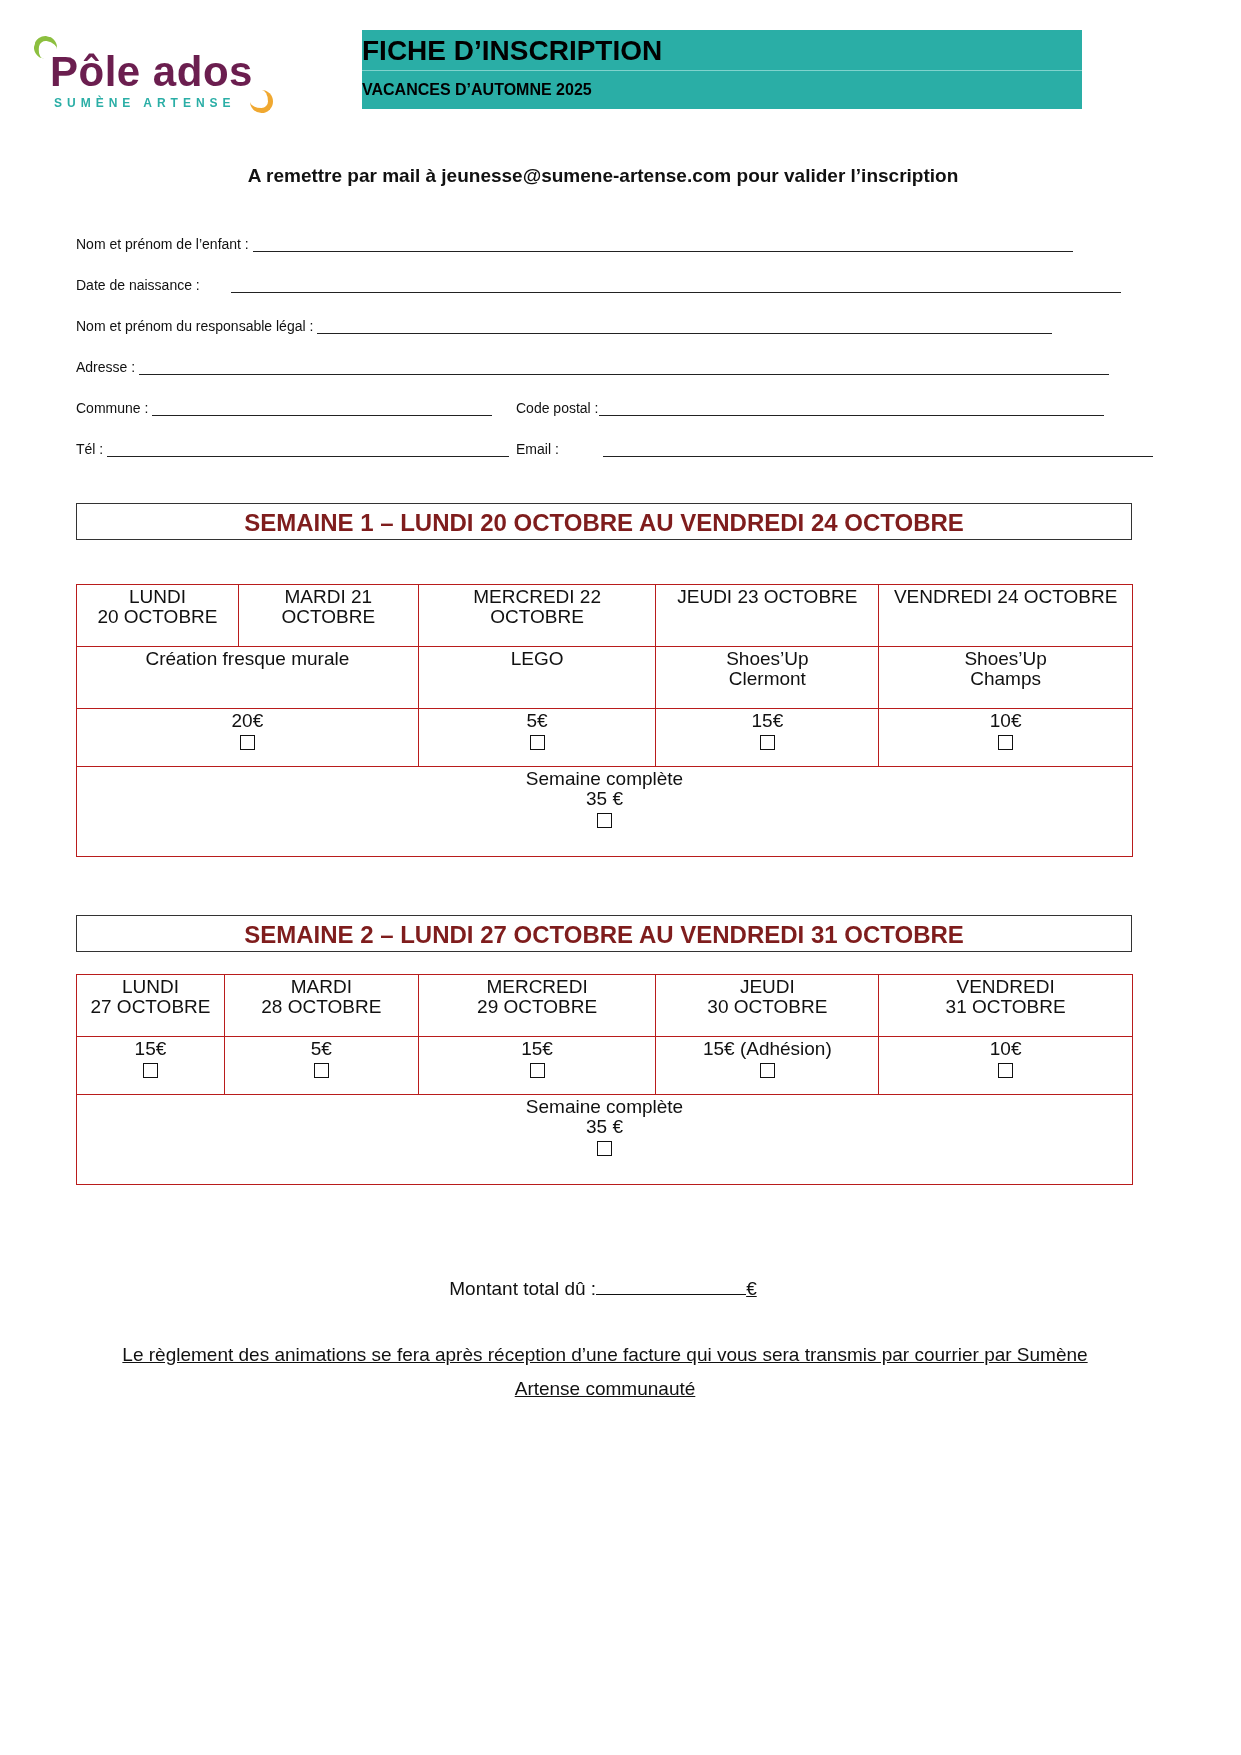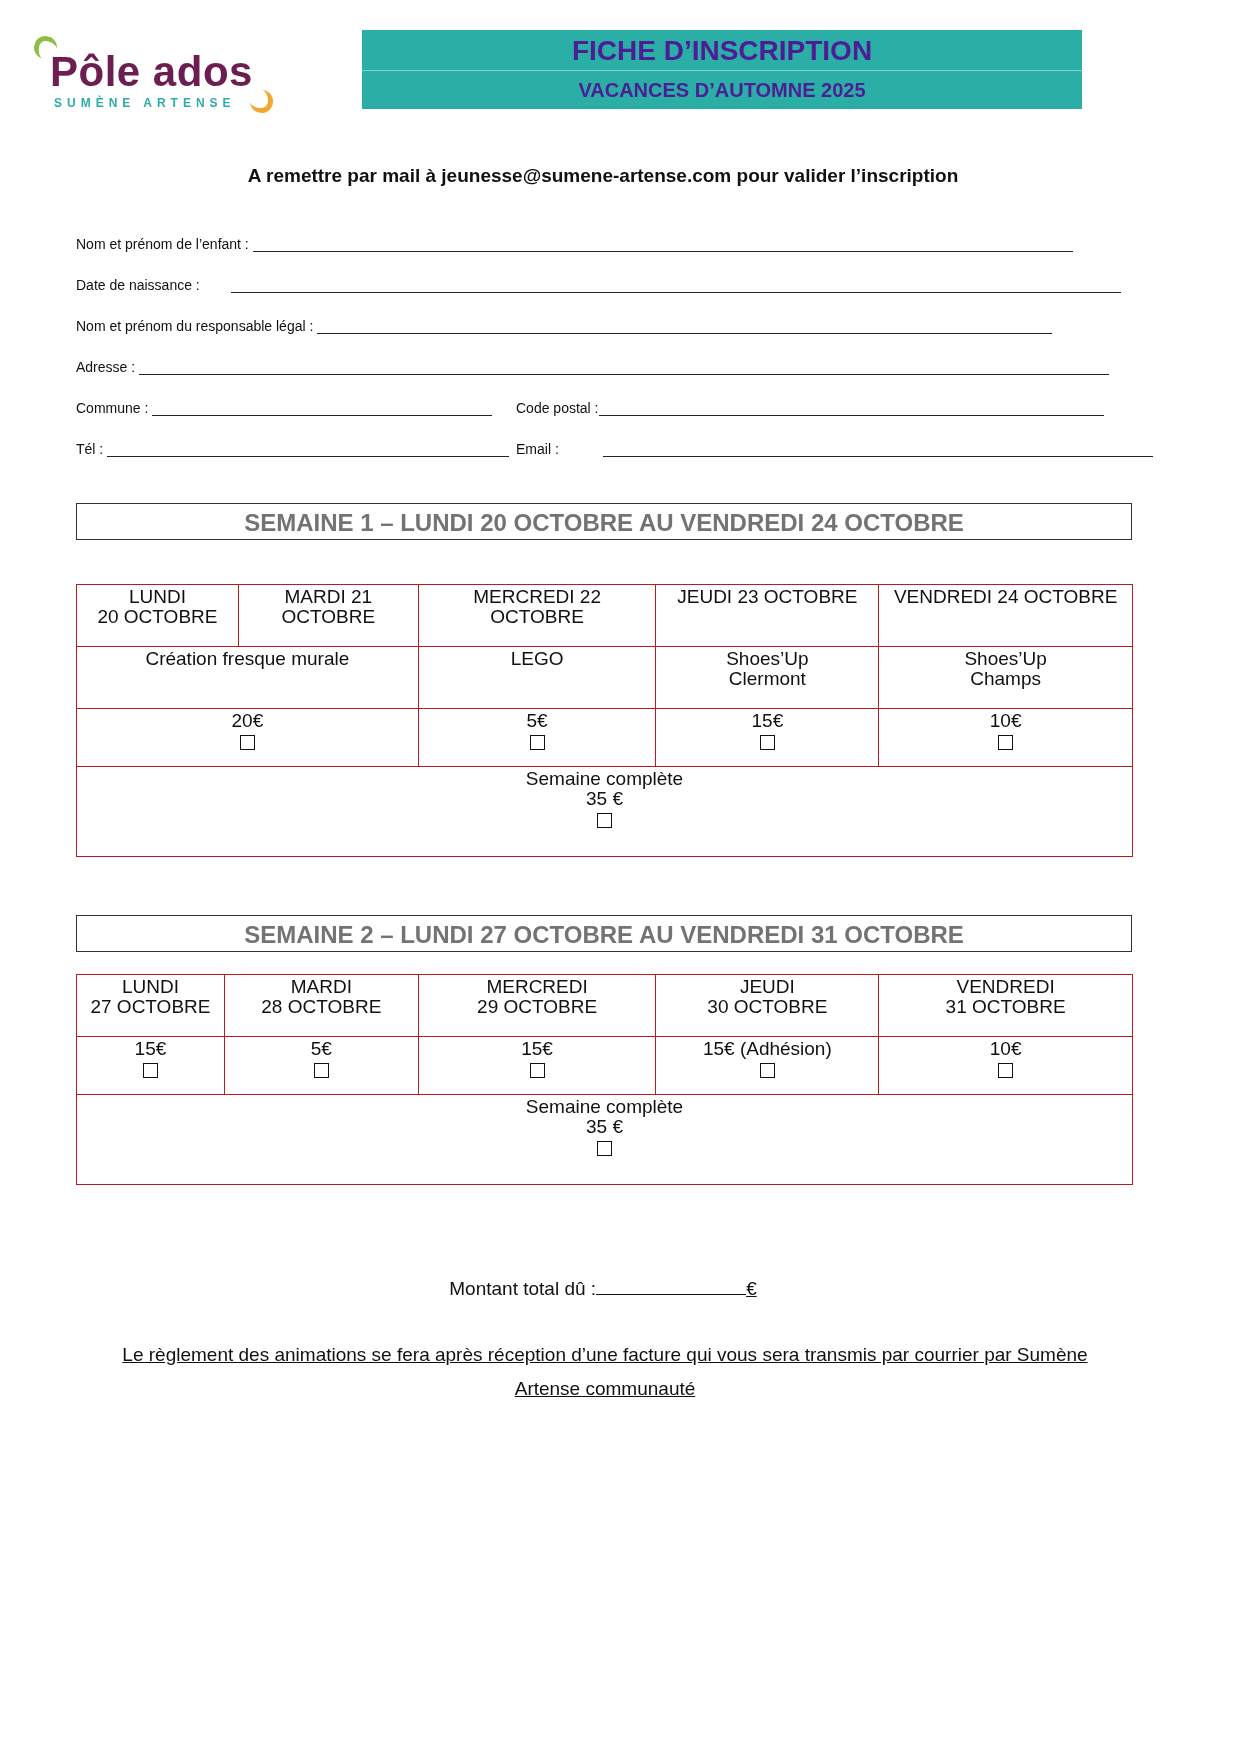--- a/index.html
+++ b/index.html
@@ -6,30 +6,30 @@
   body { width:1241px; height:1755px; position:relative; font-family:"DejaVu Sans", sans-serif; color:#111; overflow:hidden; }
   .abs { position:absolute; }
   
   .logo { left:28px; top:30px; width:260px; height:90px; }
   .logo-main { position:absolute; left:22px; top:18px; font-family:"Liberation Sans", sans-serif; font-weight:bold; font-size:42px; color:#6b1e4f; letter-spacing:0.5px; }
   .logo-sub { position:absolute; left:26px; top:66px; font-family:"Liberation Sans", sans-serif; font-weight:bold; font-size:12px; color:#2aaea6; letter-spacing:5px; }
   .wave { position:absolute; border-style:solid; border-color:transparent; border-radius:50%; }
   .wave.g1 { left:6px; top:6px; width:18px; height:18px; border-width:5px 0 0 5px; border-top-color:#8cbf3f; border-left-color:#8cbf3f; transform:rotate(10deg); }
   .wave.o1 { left:222px; top:60px; width:18px; height:18px; border-width:0 5px 5px 0; border-right-color:#f0a830; border-bottom-color:#f0a830; }
   
-  .banner { left:362px; top:30px; width:720px; height:79px; background:#2aaea6; color:#4c1d95; text-align:center; font-family:"Liberation Sans", sans-serif; font-weight:bold; }
+  .banner { left:362px; top:30px; width:720px; height:79px; background:#2aaea6; color:#000000; text-align:left; font-family:"Liberation Sans", sans-serif; font-weight:bold; }
   .banner .t1 { height:40px; line-height:42px; font-size:28px; border-bottom:1px solid #7fd3cd; }
-  .banner .t2 { height:38px; line-height:38px; font-size:20px; }
+  .banner .t2 { height:38px; line-height:38px; font-size:16px; }
   .instr { left:0; width:1206px; top:165px; text-align:center; font-family:"Liberation Sans", sans-serif; font-weight:bold; font-size:19px; }
   
   .frow { left:76px; font-family:"Liberation Sans", sans-serif; font-size:14px; height:24px; display:flex; align-items:flex-end; }
   .frow .lbl { white-space:pre; }
   .frow .line { border-bottom:1px solid #222; height:18px; }
   
-  .wk { left:76px; width:1056px; height:37px; border:1px solid #333; box-sizing:border-box; text-align:center; color:#737373; font-family:"Liberation Sans", sans-serif; font-weight:bold; font-size:24px; line-height:37px; }
+  .wk { left:76px; width:1056px; height:37px; border:1px solid #333; box-sizing:border-box; text-align:center; color:#7f1d1d; font-family:"Liberation Sans", sans-serif; font-weight:bold; font-size:24px; line-height:37px; }
   table.sched { position:absolute; left:76px; width:1057px; border-collapse:collapse; font-family:"Liberation Sans", sans-serif; font-size:19px; }
   table.sched td { border:1px solid #b91c1c; text-align:center; vertical-align:top; padding:2px 4px; line-height:20px; }
   .cb { display:inline-block; width:13px; height:13px; border:1px solid #111; vertical-align:middle; margin-top:2px; cursor:pointer; }
   .total { left:0; width:1206px; top:1276px; text-align:center; font-family:"Liberation Sans", sans-serif; font-size:19px; }
   .total .blank { display:inline-block; width:150px; border-bottom:1px solid #111; height:18px; vertical-align:baseline; }
   .total .eur { text-decoration:underline; }
   .note { left:90px; width:1030px; top:1338px; text-align:center; font-family:"Liberation Sans", sans-serif; font-size:19px; line-height:34px; text-decoration:underline; }
 </style>
 </head>
 <body>

